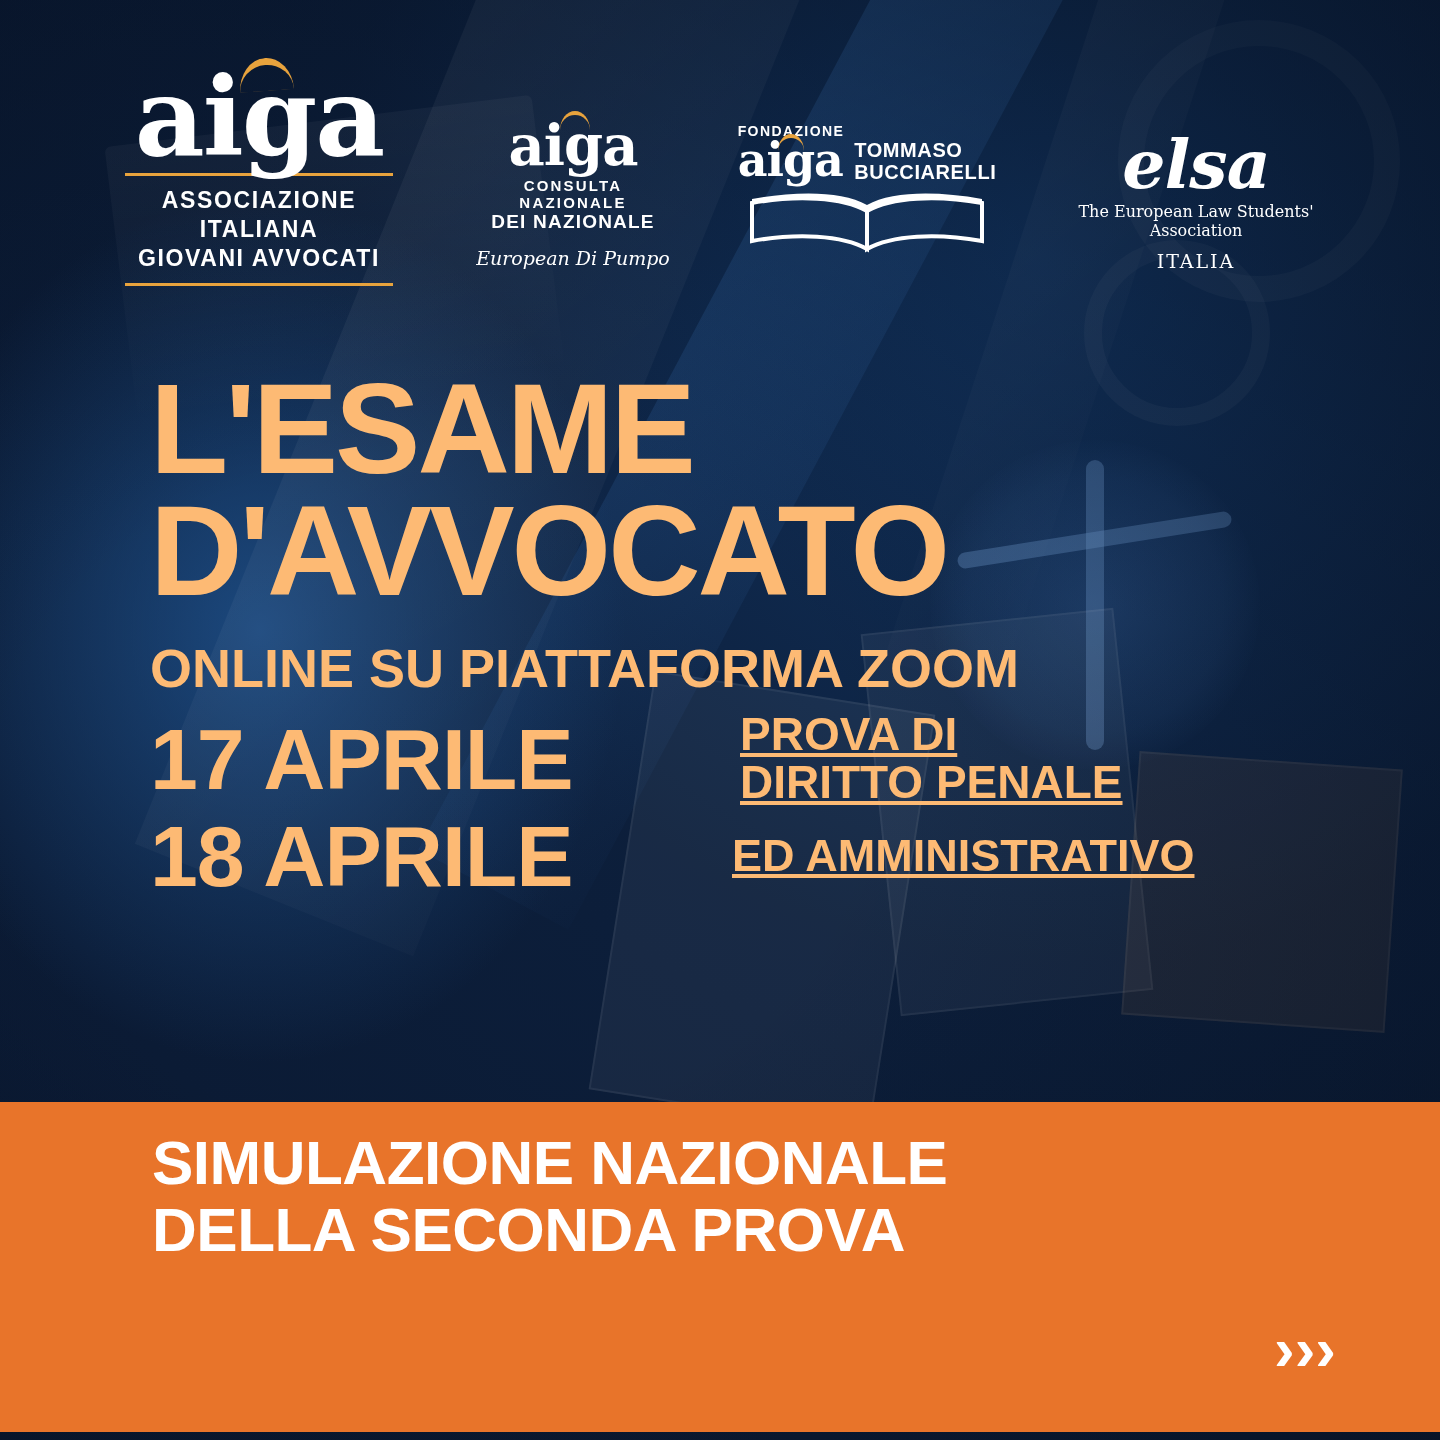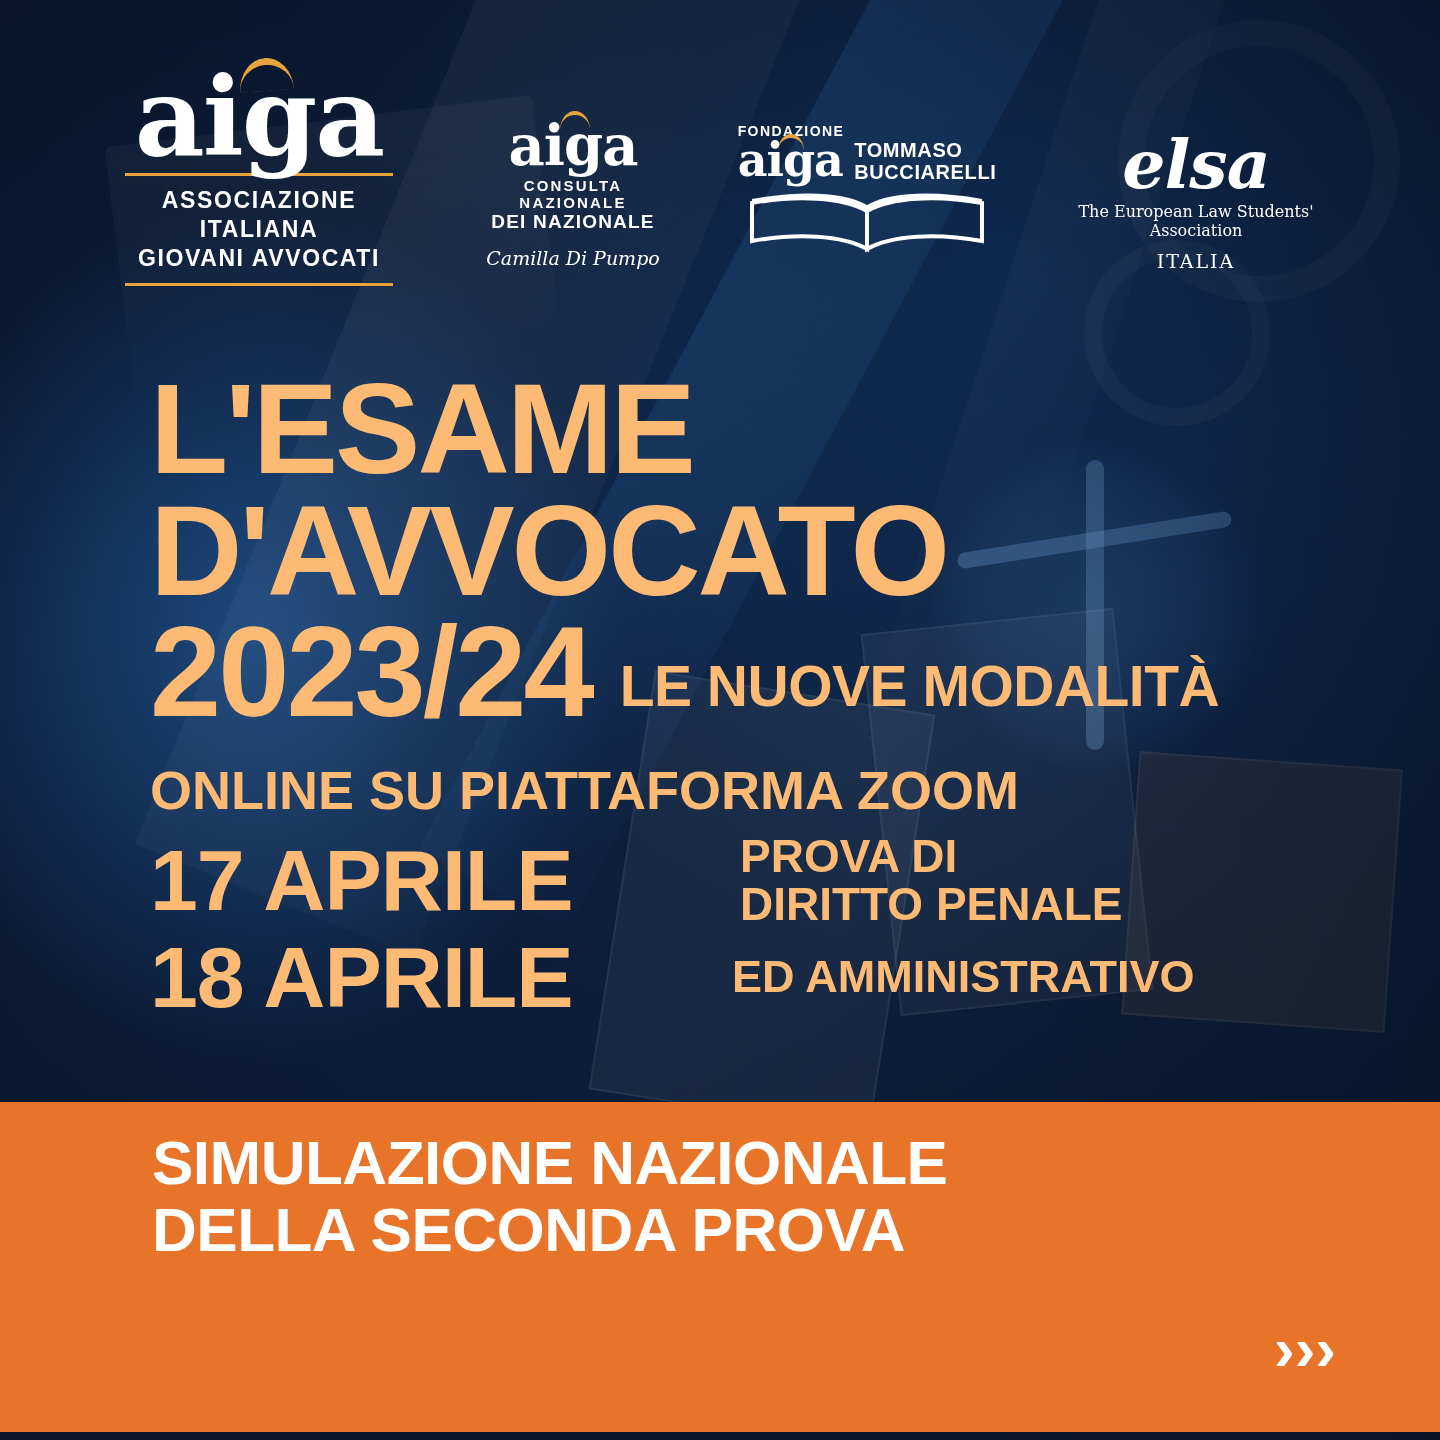--- a/index.html
+++ b/index.html
@@ -286,20 +286,21 @@
     letter-spacing: -1px;
     line-height: 1.05;
     text-transform: uppercase;
   }
   .date-desc {
     font-weight: 700;
     font-size: 46px;
     line-height: 1.04;
     letter-spacing: 0px;
     text-transform: uppercase;
+    text-decoration: underline;
   }
   .date-desc.wide { font-size: 45px; margin-left: -8px; }
 
   
   .band {
     position: absolute;
     left: 0; bottom: 8px;
     width: 100%;
     height: 330px;
     background: #e8742a;
@@ -361,21 +362,21 @@
       <div class="aiga-rule-bottom"></div>
     </div>
 
     <div class="logo logo-consulta">
       <div class="consulta-word">
         <span class="consulta-arc"></span>
         <span>aiga</span>
       </div>
       <div class="consulta-l1">CONSULTA NAZIONALE</div>
       <div class="consulta-l2">DEI NAZIONALE</div>
-      <div class="consulta-name">Camilla Di Pumpo</div>
+      <div class="consulta-name">European Di Pumpo</div>
     </div>
 
     <div class="logo logo-fond">
       <div class="fond-top">
         <div class="fond-left">
           <div class="fond-kicker">FONDAZIONE</div>
           <div class="fond-word">
             <span class="fond-arc"></span>
             <span>aiga</span>
           </div>
@@ -399,24 +400,20 @@
       <div class="elsa-word">elsa</div>
       <div class="elsa-sub">The European Law Students' Association</div>
       <div class="elsa-country">ITALIA</div>
     </div>
 
   </div>
 
   <div class="headline">
     <div class="h-line">L'ESAME</div>
     <div class="h-line">D'AVVOCATO</div>
-    <div class="h-row-year">
-      <div class="h-year">2023/24</div>
-      <div class="h-modalita">LE NUOVE MODALITÀ</div>
-    </div>
     <div class="h-platform">ONLINE SU PIATTAFORMA ZOOM</div>
 
     <div class="dates">
       <div class="date-row">
         <div class="date-day">17 APRILE</div>
         <div class="date-desc">
           <div>PROVA DI</div>
           <div>DIRITTO PENALE</div>
         </div>
       </div>

